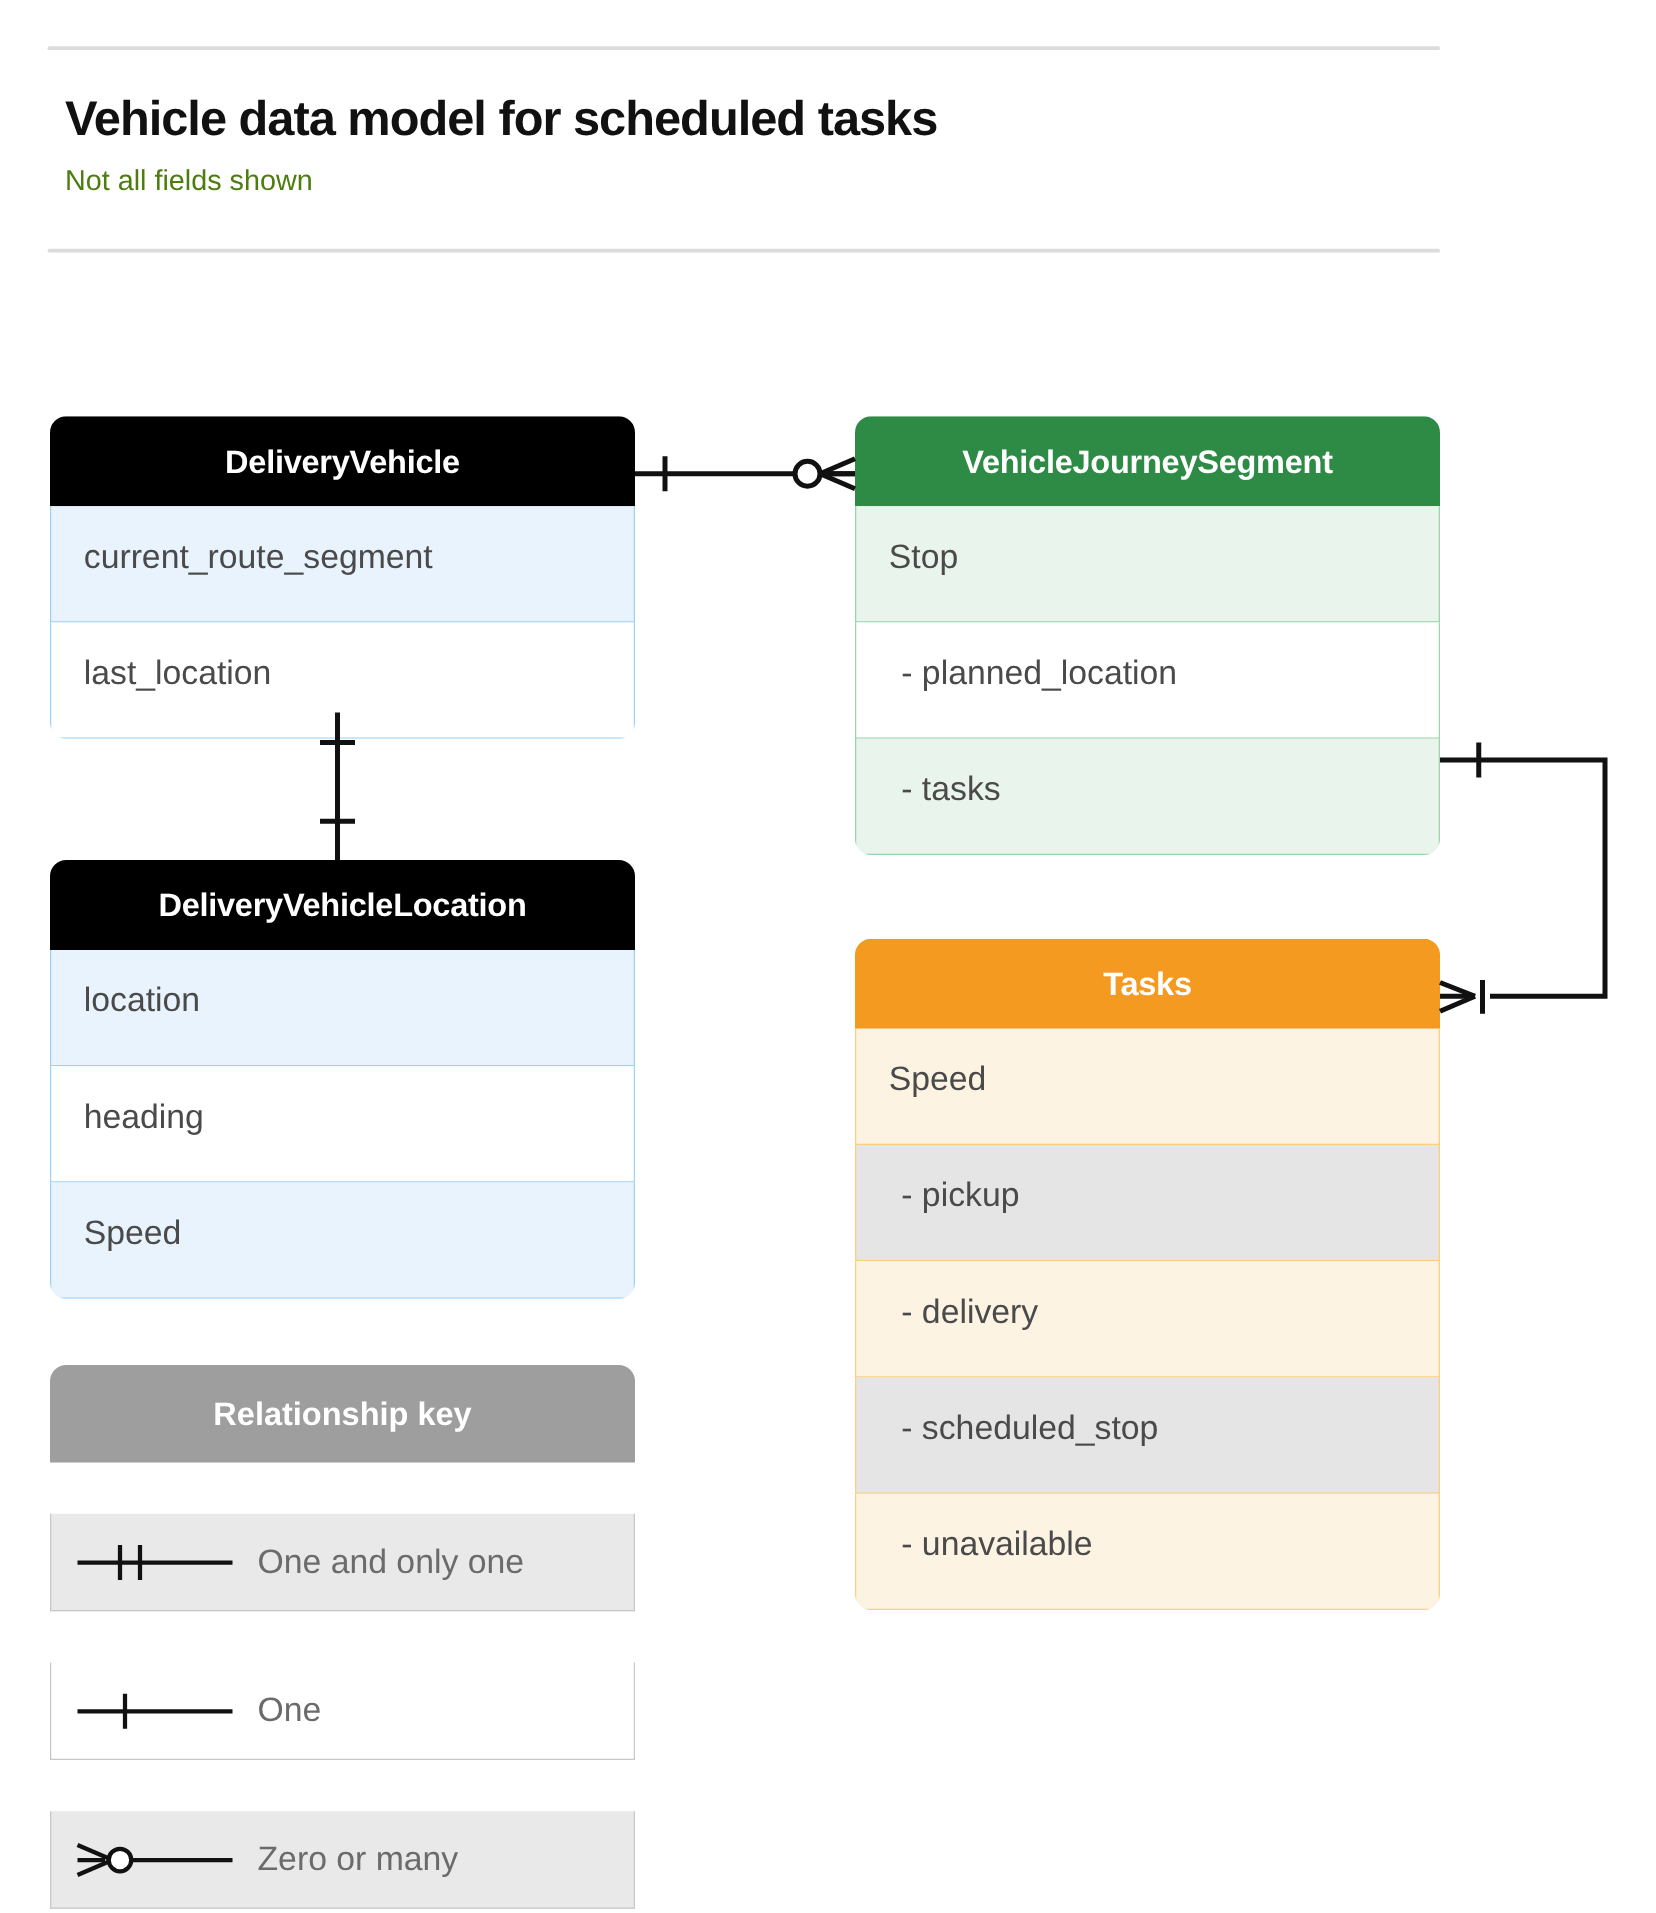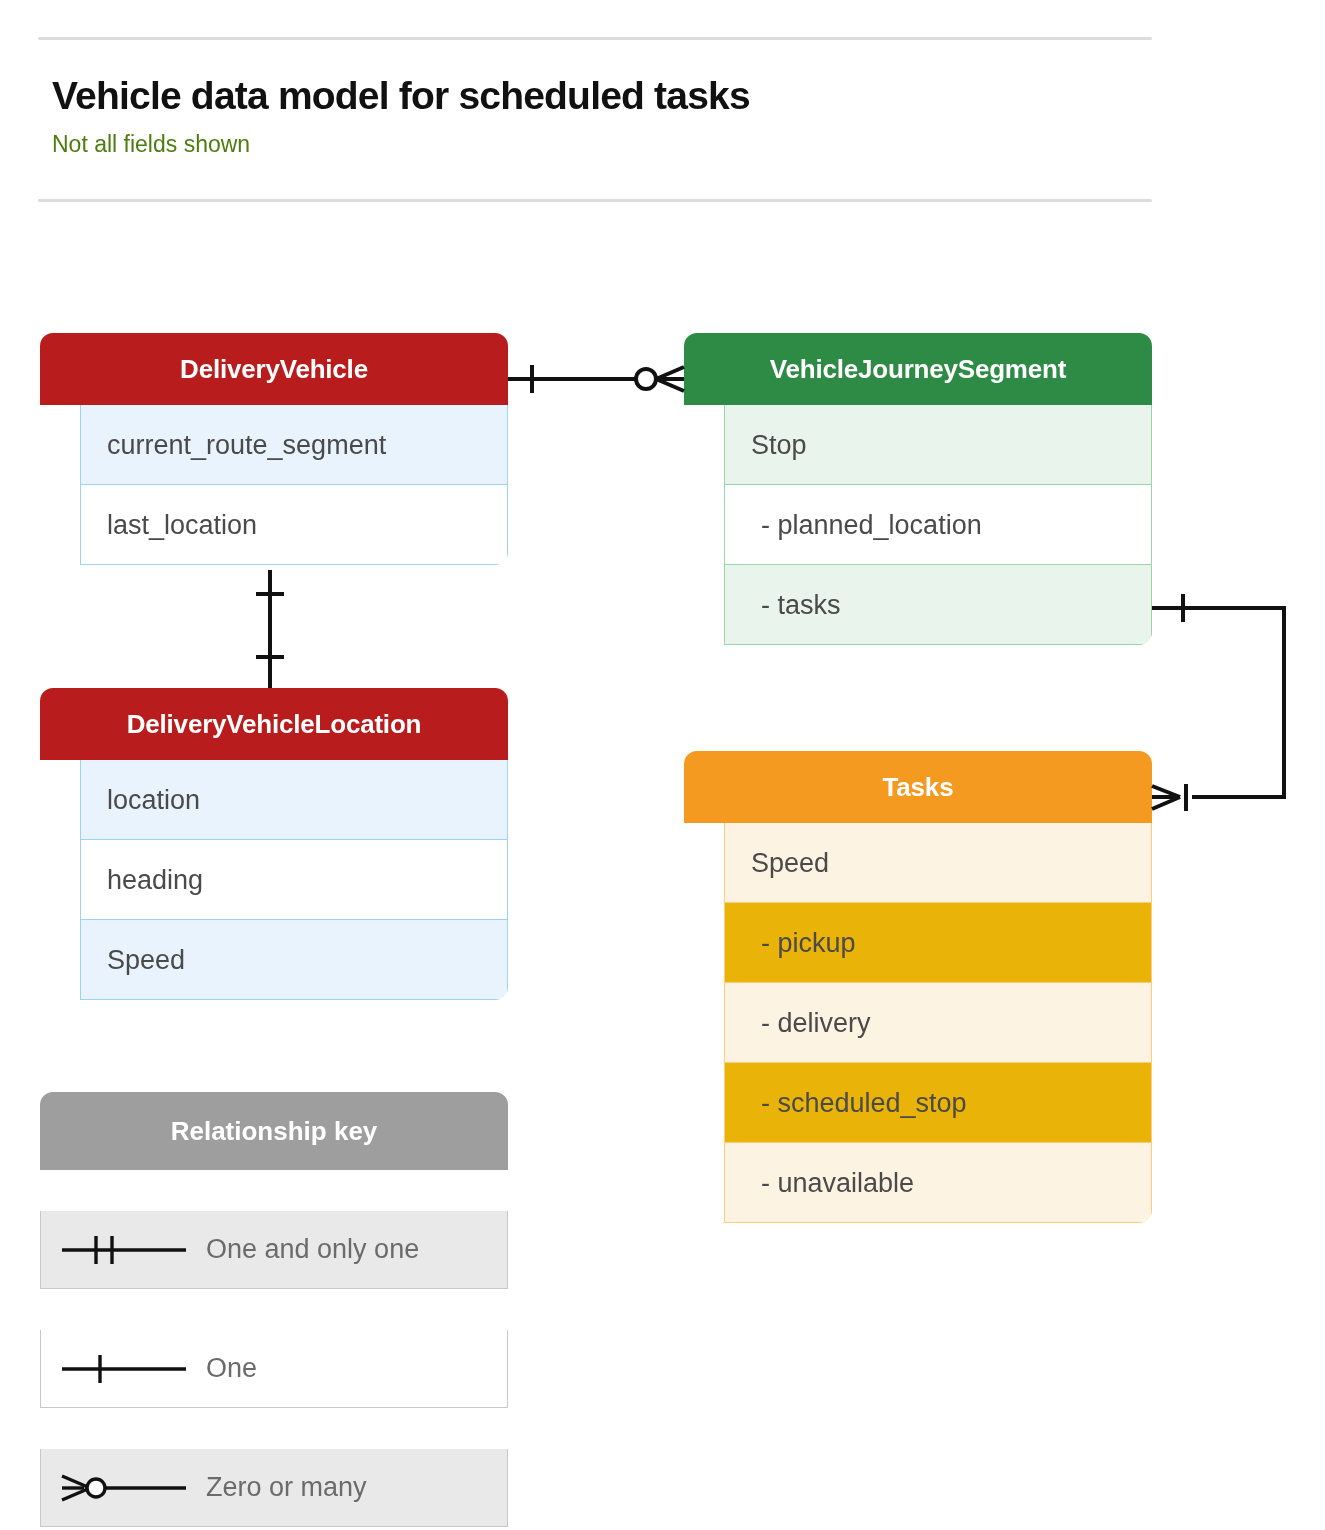--- a/index.html
+++ b/index.html
@@ -62,49 +62,48 @@
   .entity .ent-head {
     height: 72px;
     line-height: 72px;
     text-align: center;
     font-size: 26px;
     font-weight: 700;
     color: #ffffff;
     letter-spacing: -0.2px;
   }
   .entity .ent-row {
-    height: 80px;
+    height: 93px;
     line-height: 80px;
     padding-left: 26px;
     font-size: 27px;
     color: #4a4a4a;
     box-sizing: border-box;
     white-space: nowrap;
     overflow: hidden;
-    margin-left: 40px;
   }
   .entity .ent-row.sub { padding-left: 36px; }
 
   
-  .theme-blue .ent-head { background: #b91c1c; }
+  .theme-blue .ent-head { background: #000000; }
   .theme-blue .ent-row  { border: 1px solid #9ed2f5; border-top: none; }
   .theme-blue .ent-row.shade { background: #e9f3fd; }
   .theme-blue .ent-row.plain { background: #ffffff; }
 
   
   .theme-green .ent-head { background: #2e8b46; }
   .theme-green .ent-row  { border: 1px solid #9bd3ab; border-top: none; }
   .theme-green .ent-row.shade { background: #e9f4ec; }
   .theme-green .ent-row.plain { background: #ffffff; }
 
   
   .theme-orange .ent-head { background: #f59a21; }
   .theme-orange .ent-row  { border: 1px solid #fbcd7d; border-top: none; }
   .theme-orange .ent-row.shade { background: #fdf3e2; }
-  .theme-orange .ent-row.plain { background: #eab308; }
+  .theme-orange .ent-row.plain { background: #e5e5e5; }
 
   
   #legend {
     position: absolute;
     left: 40px;
     top: 1092px;
     width: 468px;
     border-radius: 13px;
     overflow: hidden;
   }

